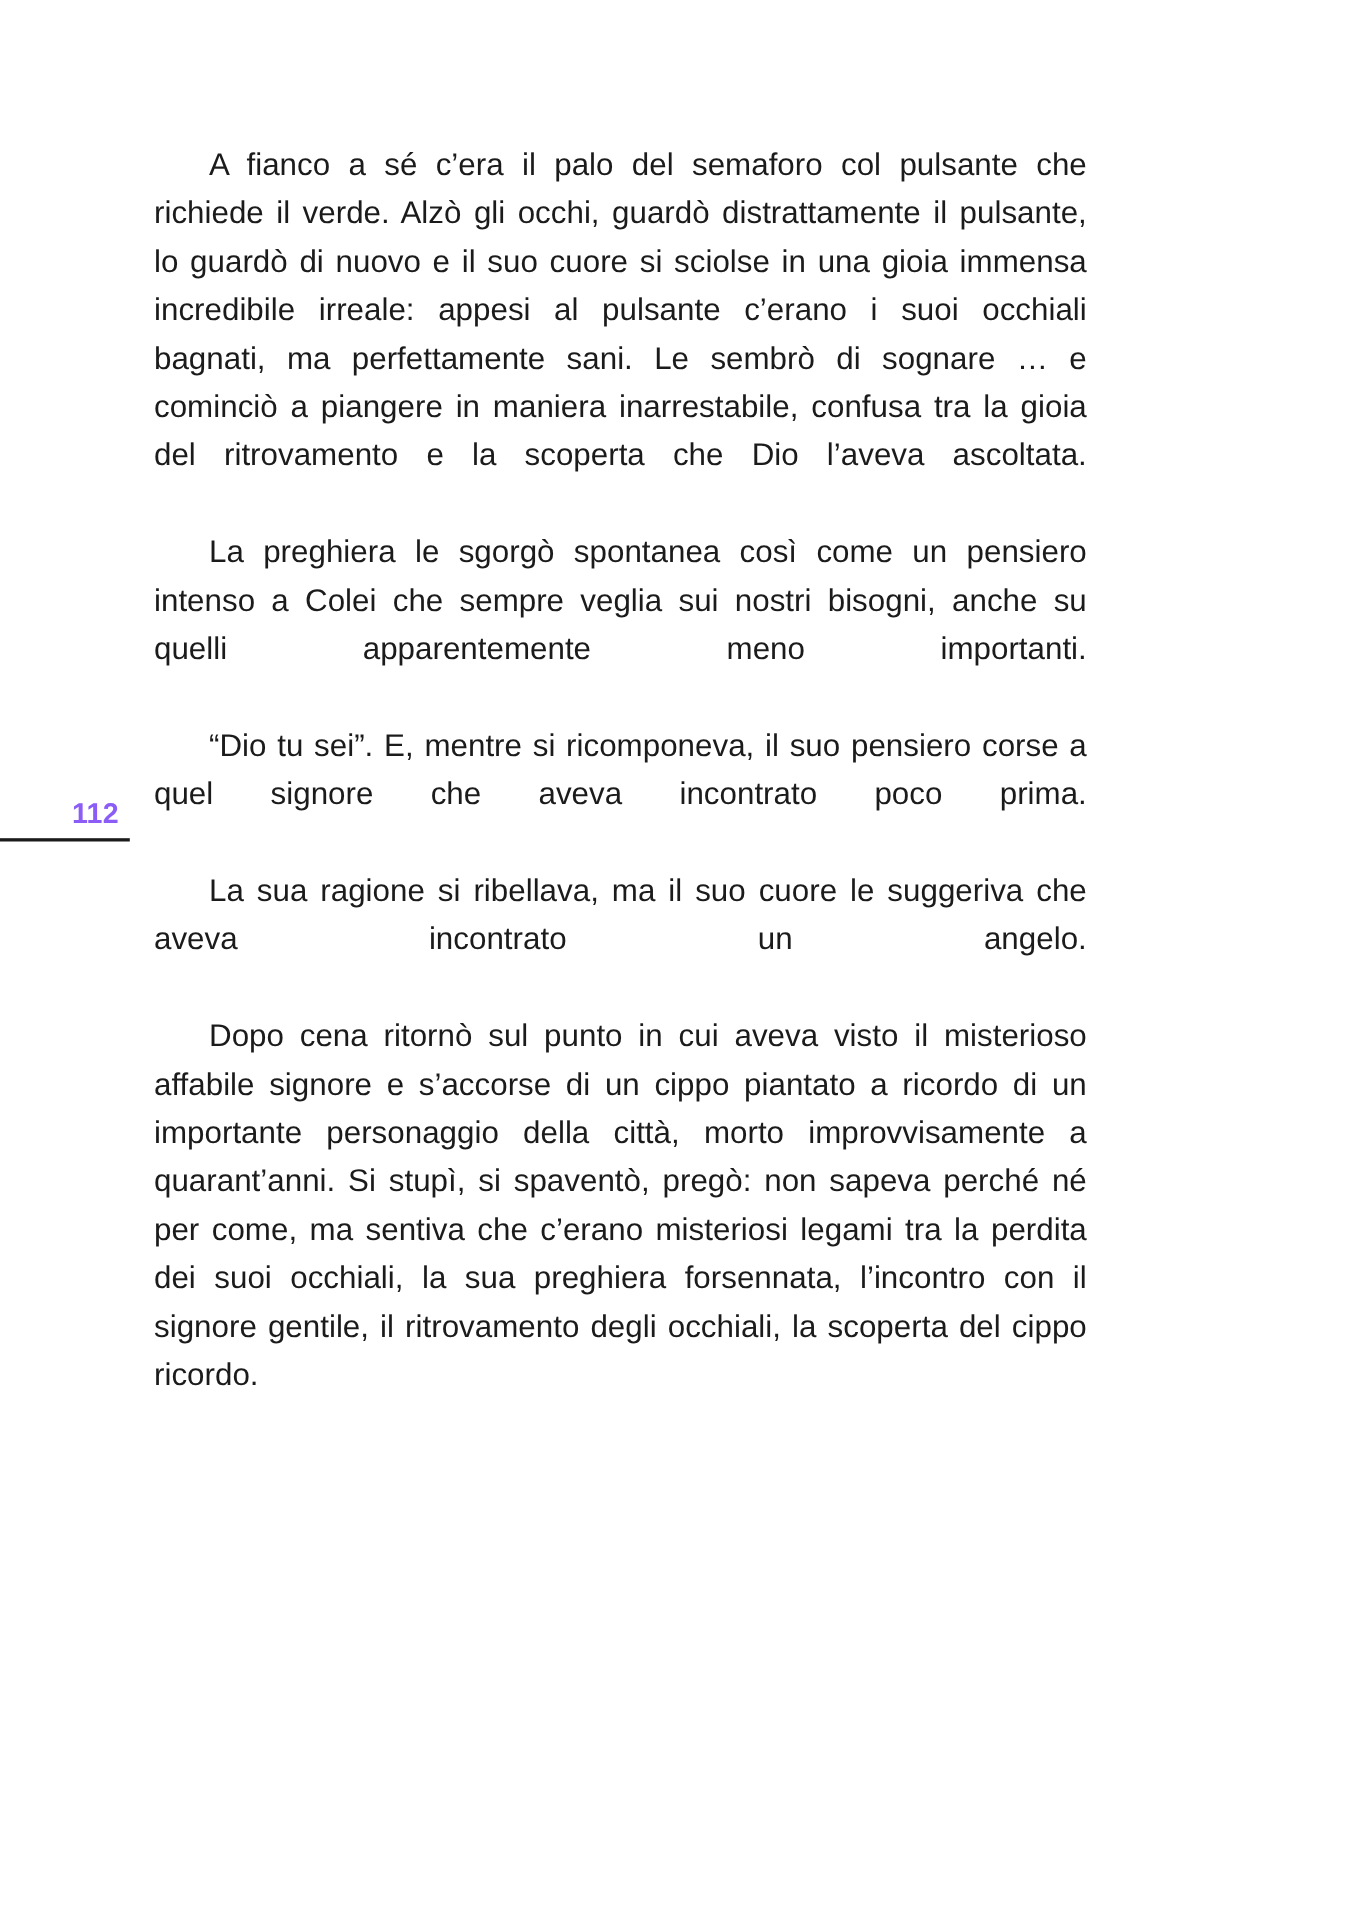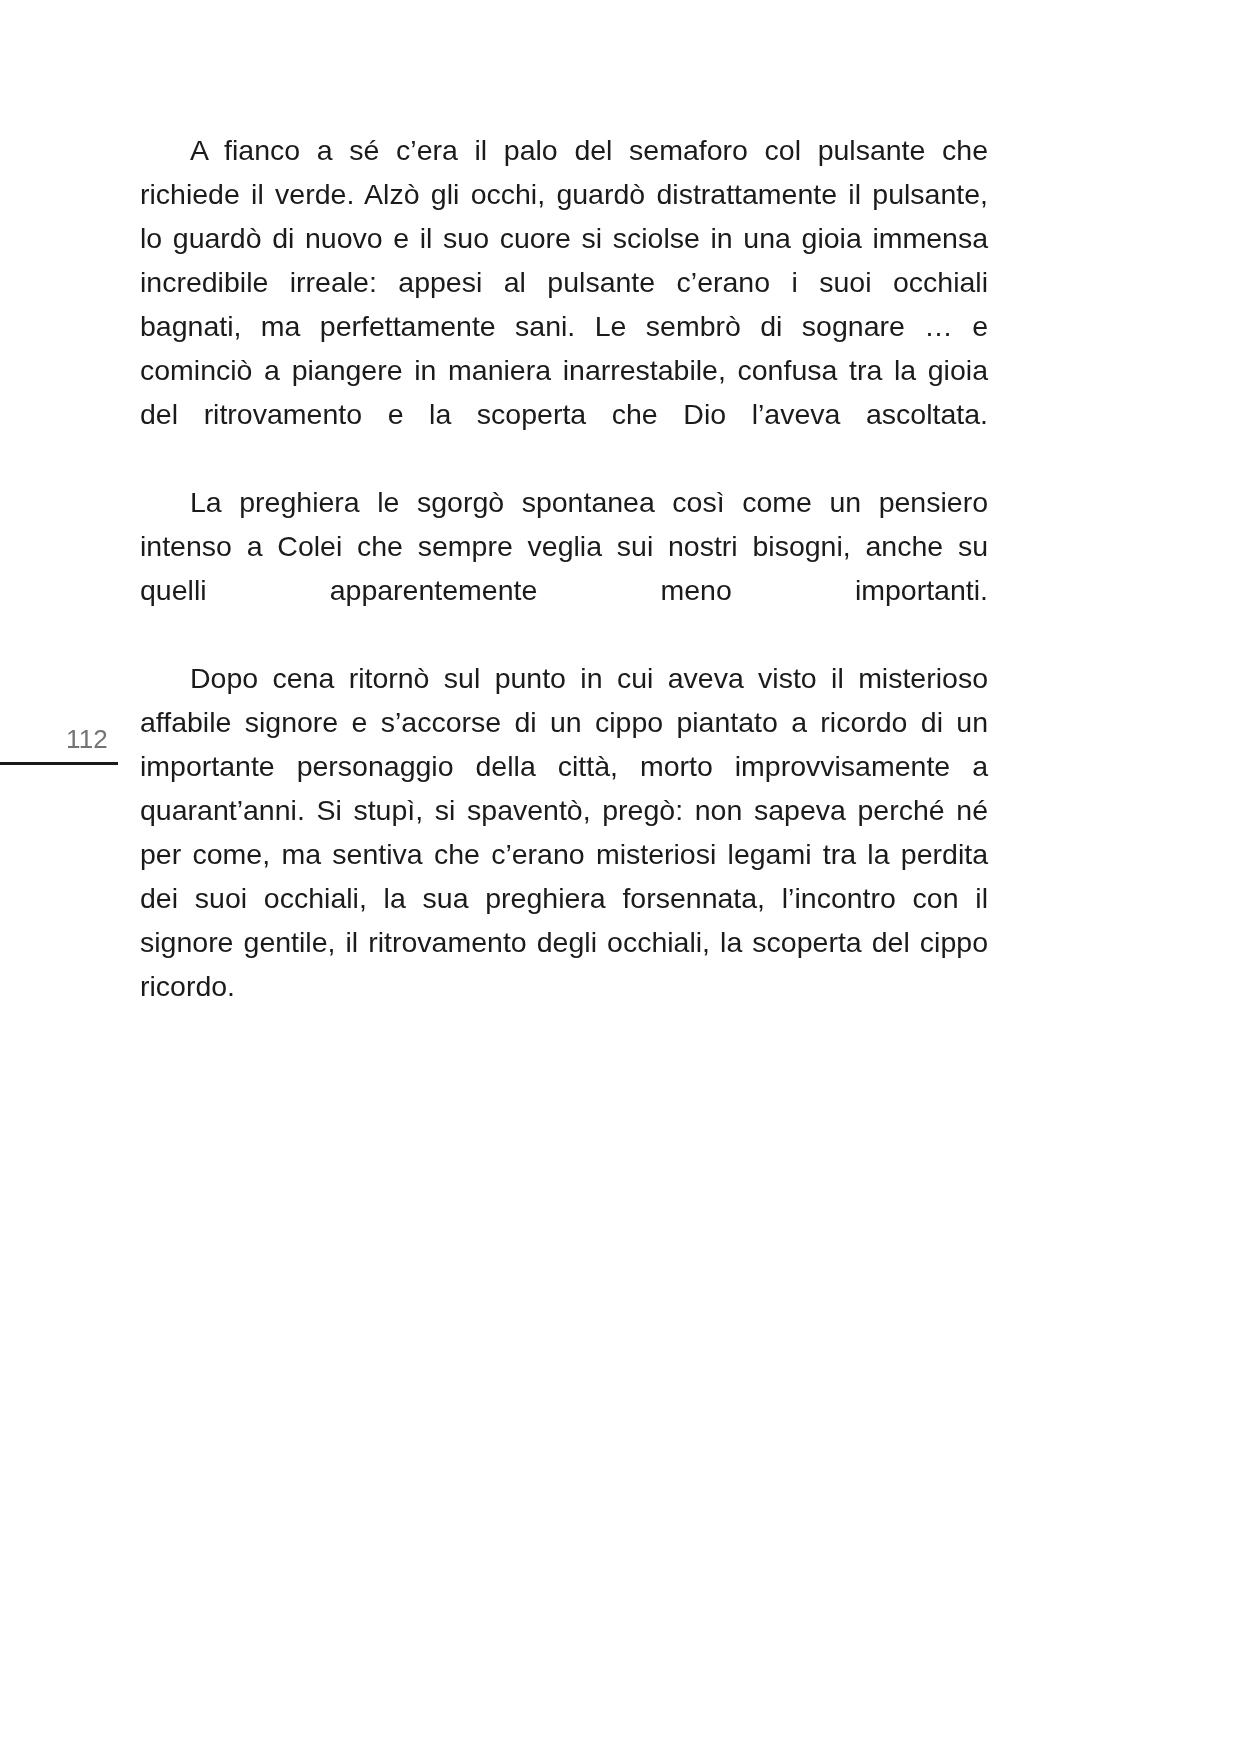--- a/index.html
+++ b/index.html
@@ -25,22 +25,22 @@
     position: absolute;
     left: 0px;
     top: 724px;
     width: 118px;
     text-align: right;
     padding-right: 0px;
   }
   .folio-number {
     font-family: "Liberation Sans", sans-serif;
     font-size: 26px;
-    font-weight: 400;
-    color: #737373;
+    font-weight: 700;
+    color: #8b5cf6;
     line-height: 30px;
     letter-spacing: 0.2px;
     display: block;
     padding-right: 10px;
   }
   .folio-rule {
     display: block;
     margin-top: 8px;
     margin-left: 0px;
     width: 118px;
@@ -87,16 +87,18 @@
 <div class="page">
 
   <div class="folio-block">
     <span class="folio-number">112</span>
     <span class="folio-rule"></span>
   </div>
 
   <div class="text-column">
     <p class="para indent">A fianco a sé c’era il palo del semaforo col pulsante che richiede il verde. Alzò gli occhi, guardò distrattamente il pulsante, lo guardò di nuovo e il suo cuore si sciolse in una gioia immensa incredibile irreale: appesi al pulsante c’erano i suoi occhiali bagnati, ma perfettamente sani. Le sembrò di sognare … e cominciò a piangere in maniera inarrestabile, confusa tra la gioia del ritrovamento e la scoperta che Dio l’aveva ascoltata.</p>
     <p class="para indent">La preghiera le sgorgò spontanea così come un pensiero intenso a Colei che sempre veglia sui nostri bisogni, anche su quelli apparentemente meno importanti.</p>
+    <p class="para indent">“Dio tu sei”. E, mentre si ricomponeva, il suo pensiero corse a quel signore che aveva incontrato poco prima.</p>
+    <p class="para indent">La sua ragione si ribellava, ma il suo cuore le suggeriva che aveva incontrato un angelo.</p>
     <p class="para indent">Dopo cena ritornò sul punto in cui aveva visto il misterioso affabile signore e s’accorse di un cippo piantato a ricordo di un importante personaggio della città, morto improvvisamente a quarant’anni. Si stupì, si spaventò, pregò: non sapeva perché né per come, ma sentiva che c’erano misteriosi legami tra la perdita dei suoi occhiali, la sua preghiera forsennata, l’incontro con il signore gentile, il ritrovamento degli occhiali, la scoperta del cippo ricordo.</p>
   </div>
 
 </div>
 
 </body></html>

